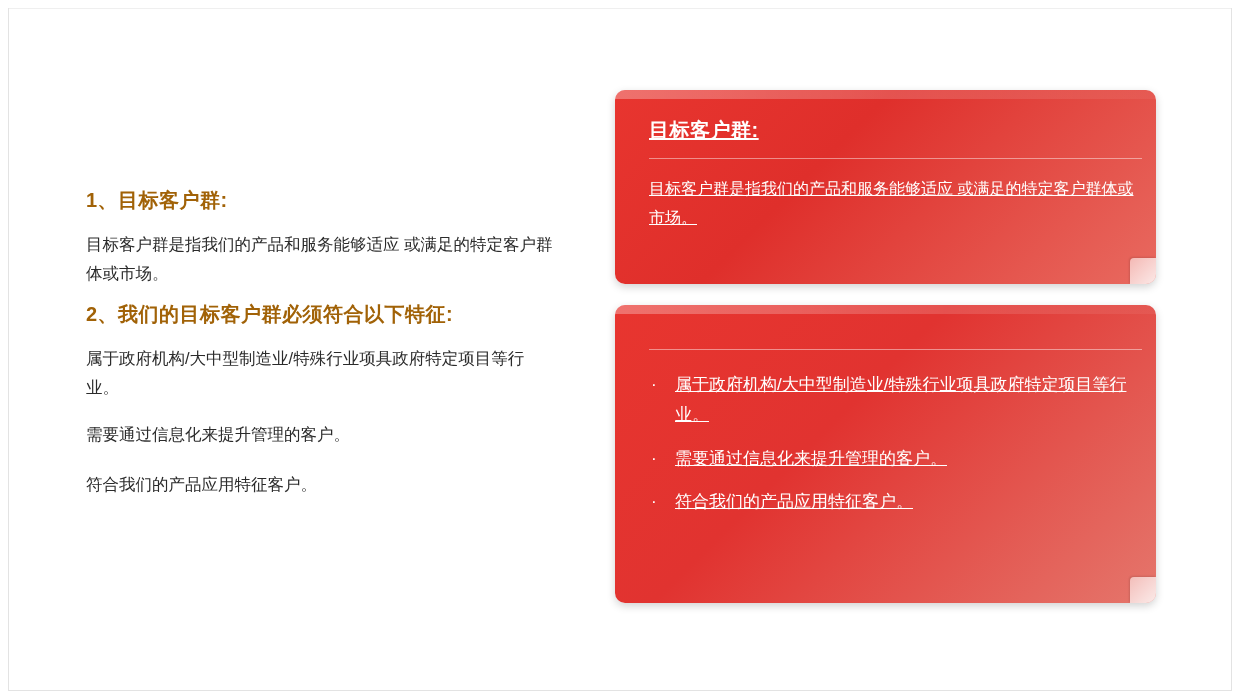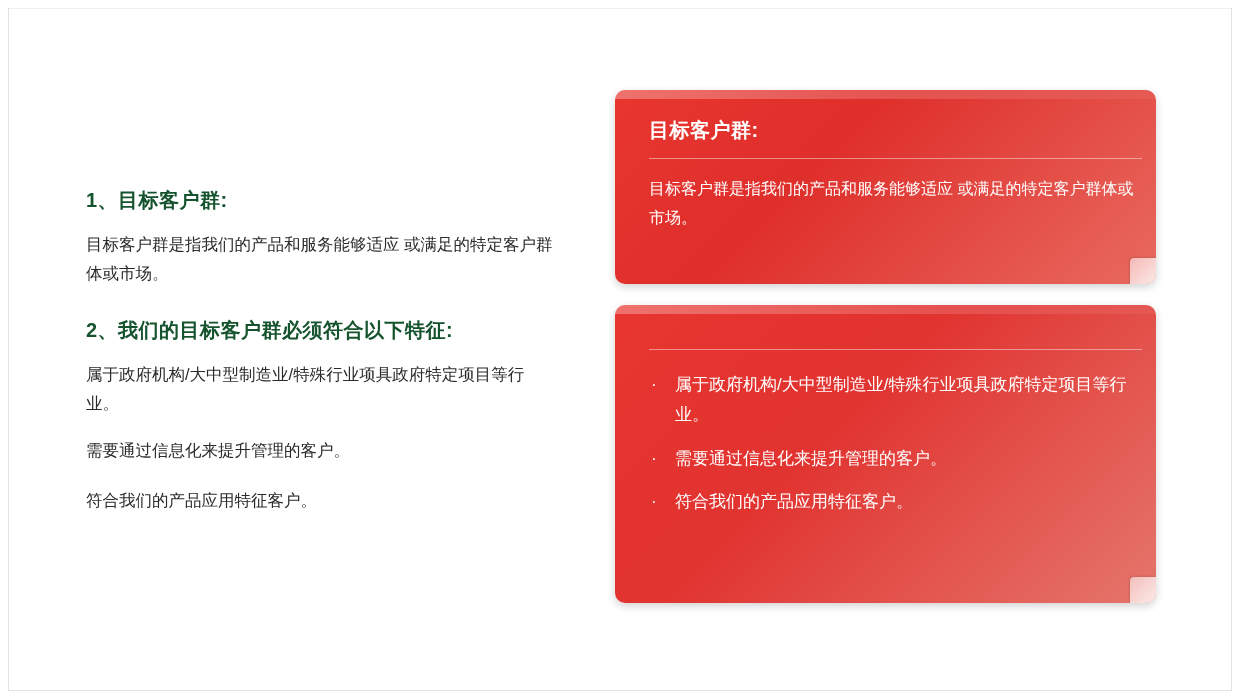--- a/index.html
+++ b/index.html
@@ -50,27 +50,27 @@
   
   .left-col {
     position: absolute;
     left: 86px;
     top: 186px;
     width: 470px;
   }
   .left-heading {
     font-size: 20px;
     font-weight: bold;
-    color: #14532d;
+    color: #a16207;
     letter-spacing: 0.5px;
     margin: 0 0 16px 0;
     line-height: 1.4;
   }
   .left-heading.second {
-    margin-top: 28px;
+    margin-top: 12px;
   }
   .left-para {
     font-size: 16.5px;
     line-height: 1.75;
     color: #2b2b2b;
     margin: 0 0 8px 0;
   }
   .left-para.spaced {
     margin-top: 18px;
   }
@@ -120,20 +120,21 @@
     height: 26px;
     background: linear-gradient(135deg, rgba(255,255,255,0.55), rgba(255,255,255,0.85));
     border-top-left-radius: 4px;
     box-shadow: -1px -1px 2px rgba(0,0,0,0.12);
   }
   .card-inner {
     position: relative;
     padding: 26px 14px 20px 34px;
     height: 100%;
     box-sizing: border-box;
+    text-decoration: underline;
   }
   .card-title {
     font-size: 20px;
     font-weight: bold;
     color: #ffffff;
     margin: 0;
     line-height: 1.4;
     letter-spacing: 0.5px;
   }
   .card-2 .card-title {

